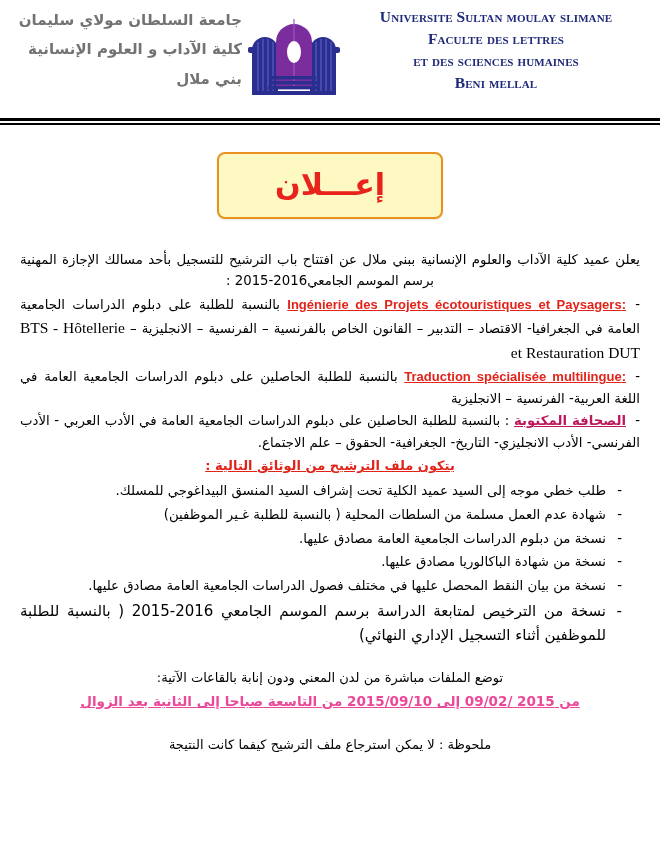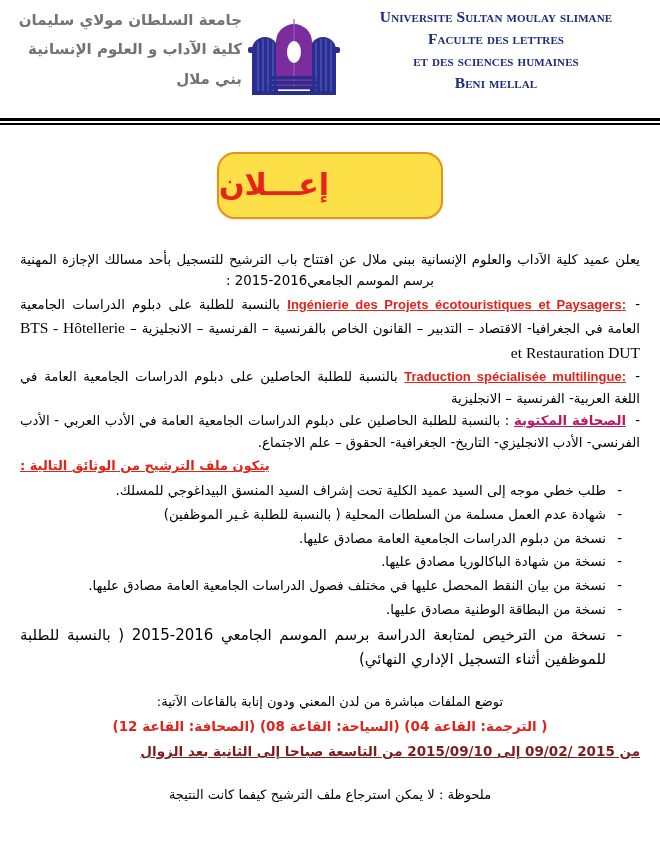--- a/index.html
+++ b/index.html
@@ -95,27 +95,27 @@
   }
 
   
   .title-zone {
     display: flex;
     justify-content: center;
     margin-top: 27px;
   }
   .title-box {
     border: 2.5px solid #e8911c;
-    border-radius: 18px;
+    border-radius: 8px;
     width: 222px;
     height: 63px;
     display: flex;
     align-items: center;
-    justify-content: flex-end;
-    background: #fde047;
+    justify-content: center;
+    background: #fef9c3;
     box-shadow: 0 1px 2px rgba(0,0,0,0.10);
   }
   .title-text {
     color: #e8231c;
     font-family: "DejaVu Sans", "Liberation Sans", sans-serif;
     font-weight: bold;
     font-size: 30px;
     letter-spacing: 1px;
     line-height: 1;
   }
@@ -166,21 +166,21 @@
     direction: ltr;
     unicode-bidi: embed;
   }
   .ar-red-hl {
     color: #be185d;
     font-weight: bold;
     text-decoration: underline;
   }
 
   .docs-heading {
-    text-align: left;
+    text-align: center;
     margin: 2px 0 3px 0;
   }
   .docs-heading span {
     color: #e2231a;
     font-weight: bold;
     text-decoration: underline;
     font-size: 13px;
   }
 
   ul.docs {
@@ -212,21 +212,22 @@
     font-size: 13px;
   }
   .rooms {
     text-align: center;
     color: #e2231a;
     font-weight: bold;
     font-size: 13.5px;
     margin-top: 4px;
   }
   .dates {
-    color: #7f1d1d;
+    text-align: center;
+    color: #ec4899;
     font-weight: bold;
     font-size: 13.5px;
     margin-top: 3px;
     text-decoration: underline;
   }
   .footnote {
     text-align: center;
     margin-top: 21px;
     font-size: 13px;
   }
@@ -325,26 +326,24 @@
     <div class="docs-heading">
       <span>يتكون ملف الترشيح من الوثائق التالية :</span>
     </div>
 
     <ul class="docs">
       <li>طلب خطي موجه إلى السيد عميد الكلية تحت إشراف السيد المنسق البيداغوجي للمسلك.</li>
       <li>شهادة عدم العمل مسلمة من السلطات المحلية ( بالنسبة للطلبة غـير الموظفين)</li>
       <li>نسخة من دبلوم الدراسات الجامعية العامة مصادق عليها.</li>
       <li>نسخة من شهادة الباكالوريا مصادق عليها.</li>
       <li>نسخة من بيان النقط المحصل عليها في مختلف فصول الدراسات الجامعية العامة مصادق عليها.</li>
-      <li>نسخة من البطاقة الوطنية مصادق عليها.</li>
       <li class="big">
         <span>نسخة من الترخيص لمتابعة الدراسة  برسم الموسم الجامعي </span><span class="num-ltr">2015-2016</span><span> ( بالنسبة للطلبة للموظفين أثناء التسجيل الإداري النهائي)</span>
       </li>
     </ul>
 
     <div class="place-note">توضع الملفات مباشرة من لدن المعني ودون إنابة بالقاعات الآتية:</div>
-    <div class="rooms">( الترجمة: القاعة 04) (السياحة: القاعة 08) (الصحافة: القاعة 12)</div>
     <div class="dates">من 2015 /09/02 إلى 2015/09/10 من التاسعة صباحا إلى الثانية بعد الزوال</div>
 
     <div class="footnote">ملحوظة : لا يمكن استرجاع ملف الترشيح كيفما كانت النتيجة</div>
   </div>
 
 </div>
 
 </body></html>

